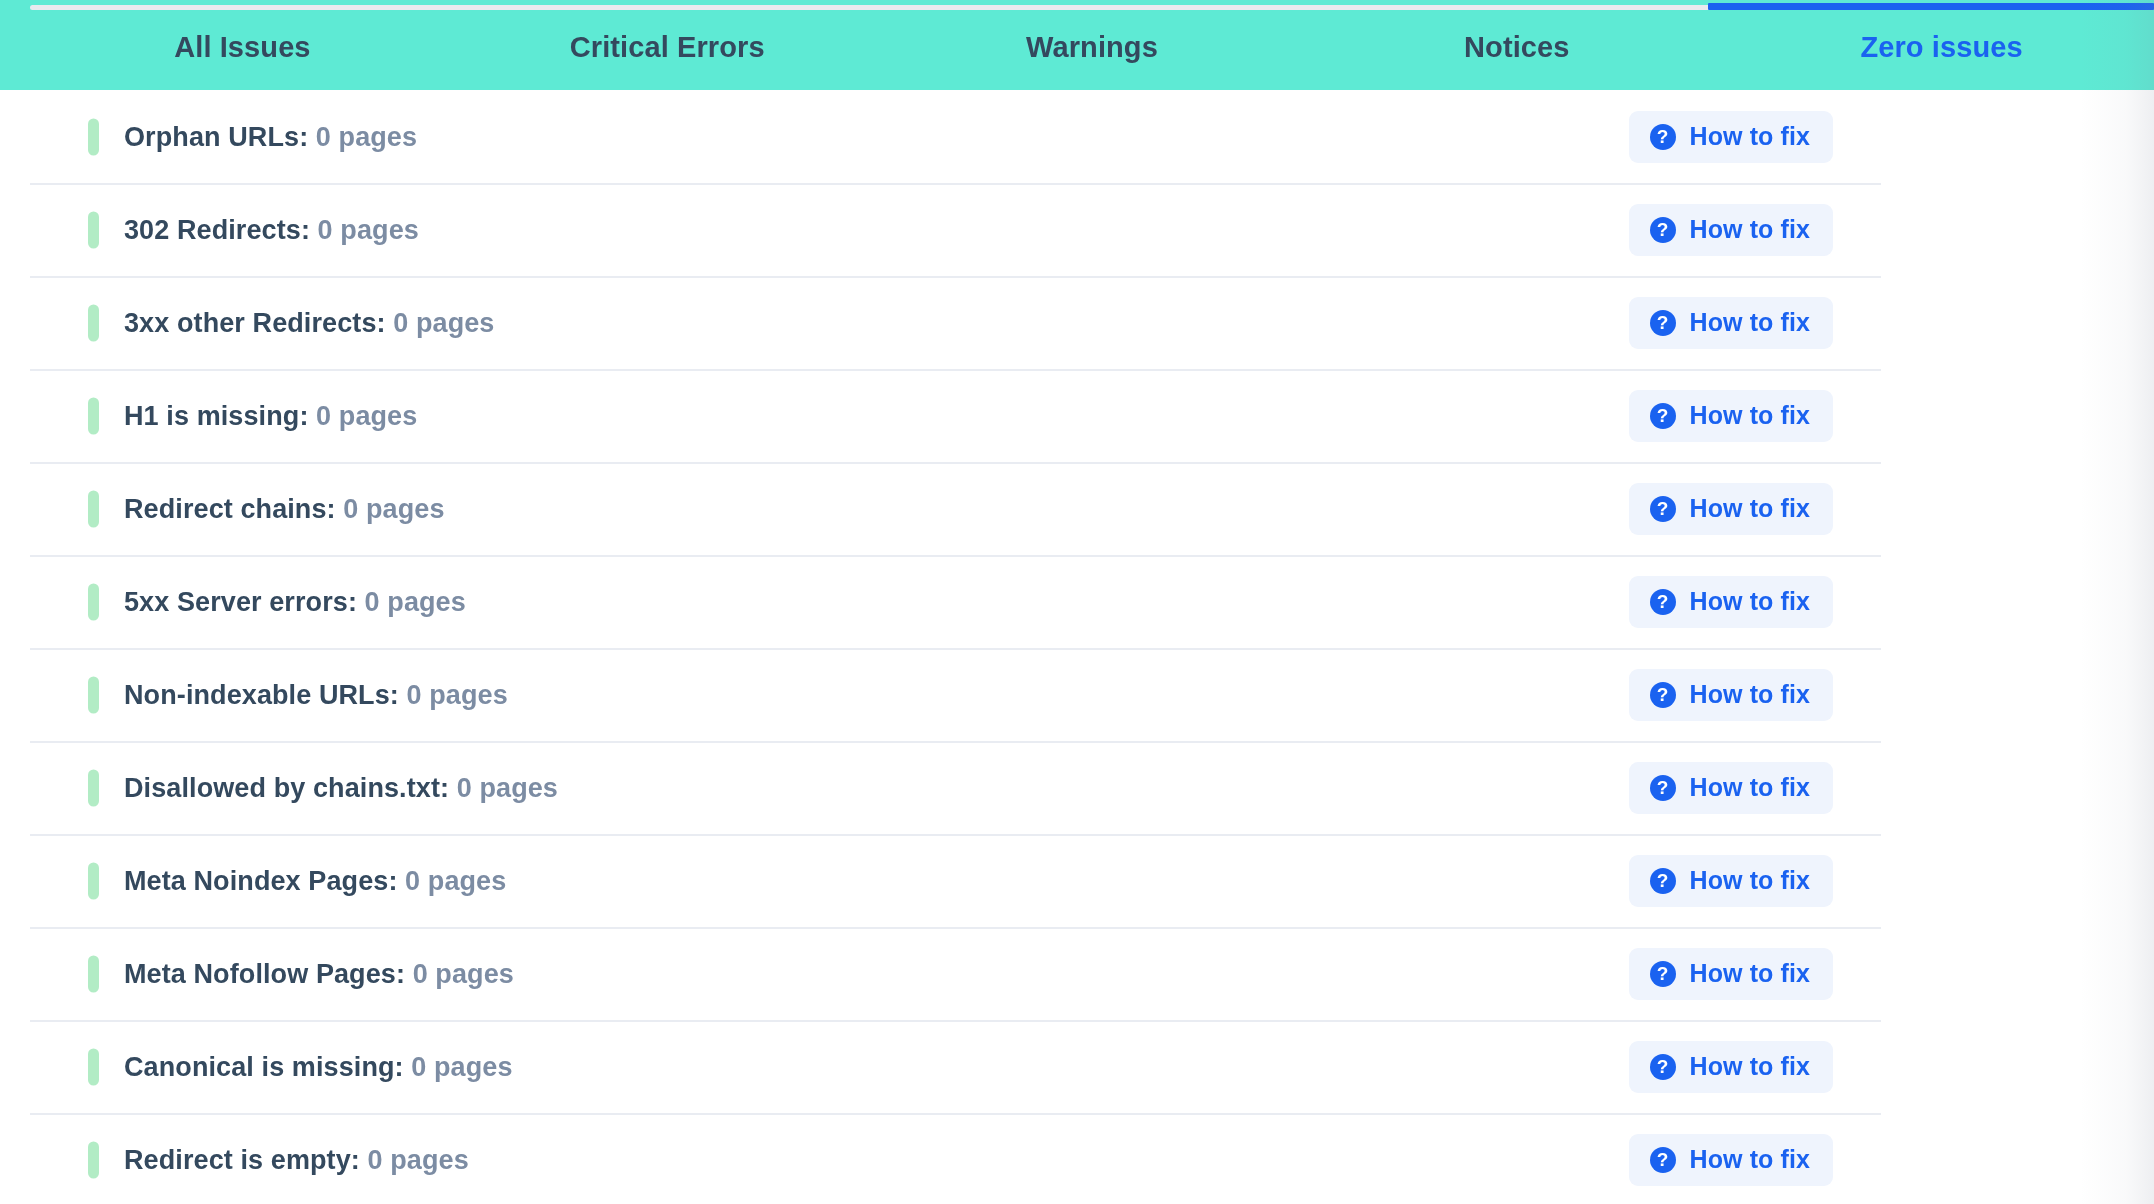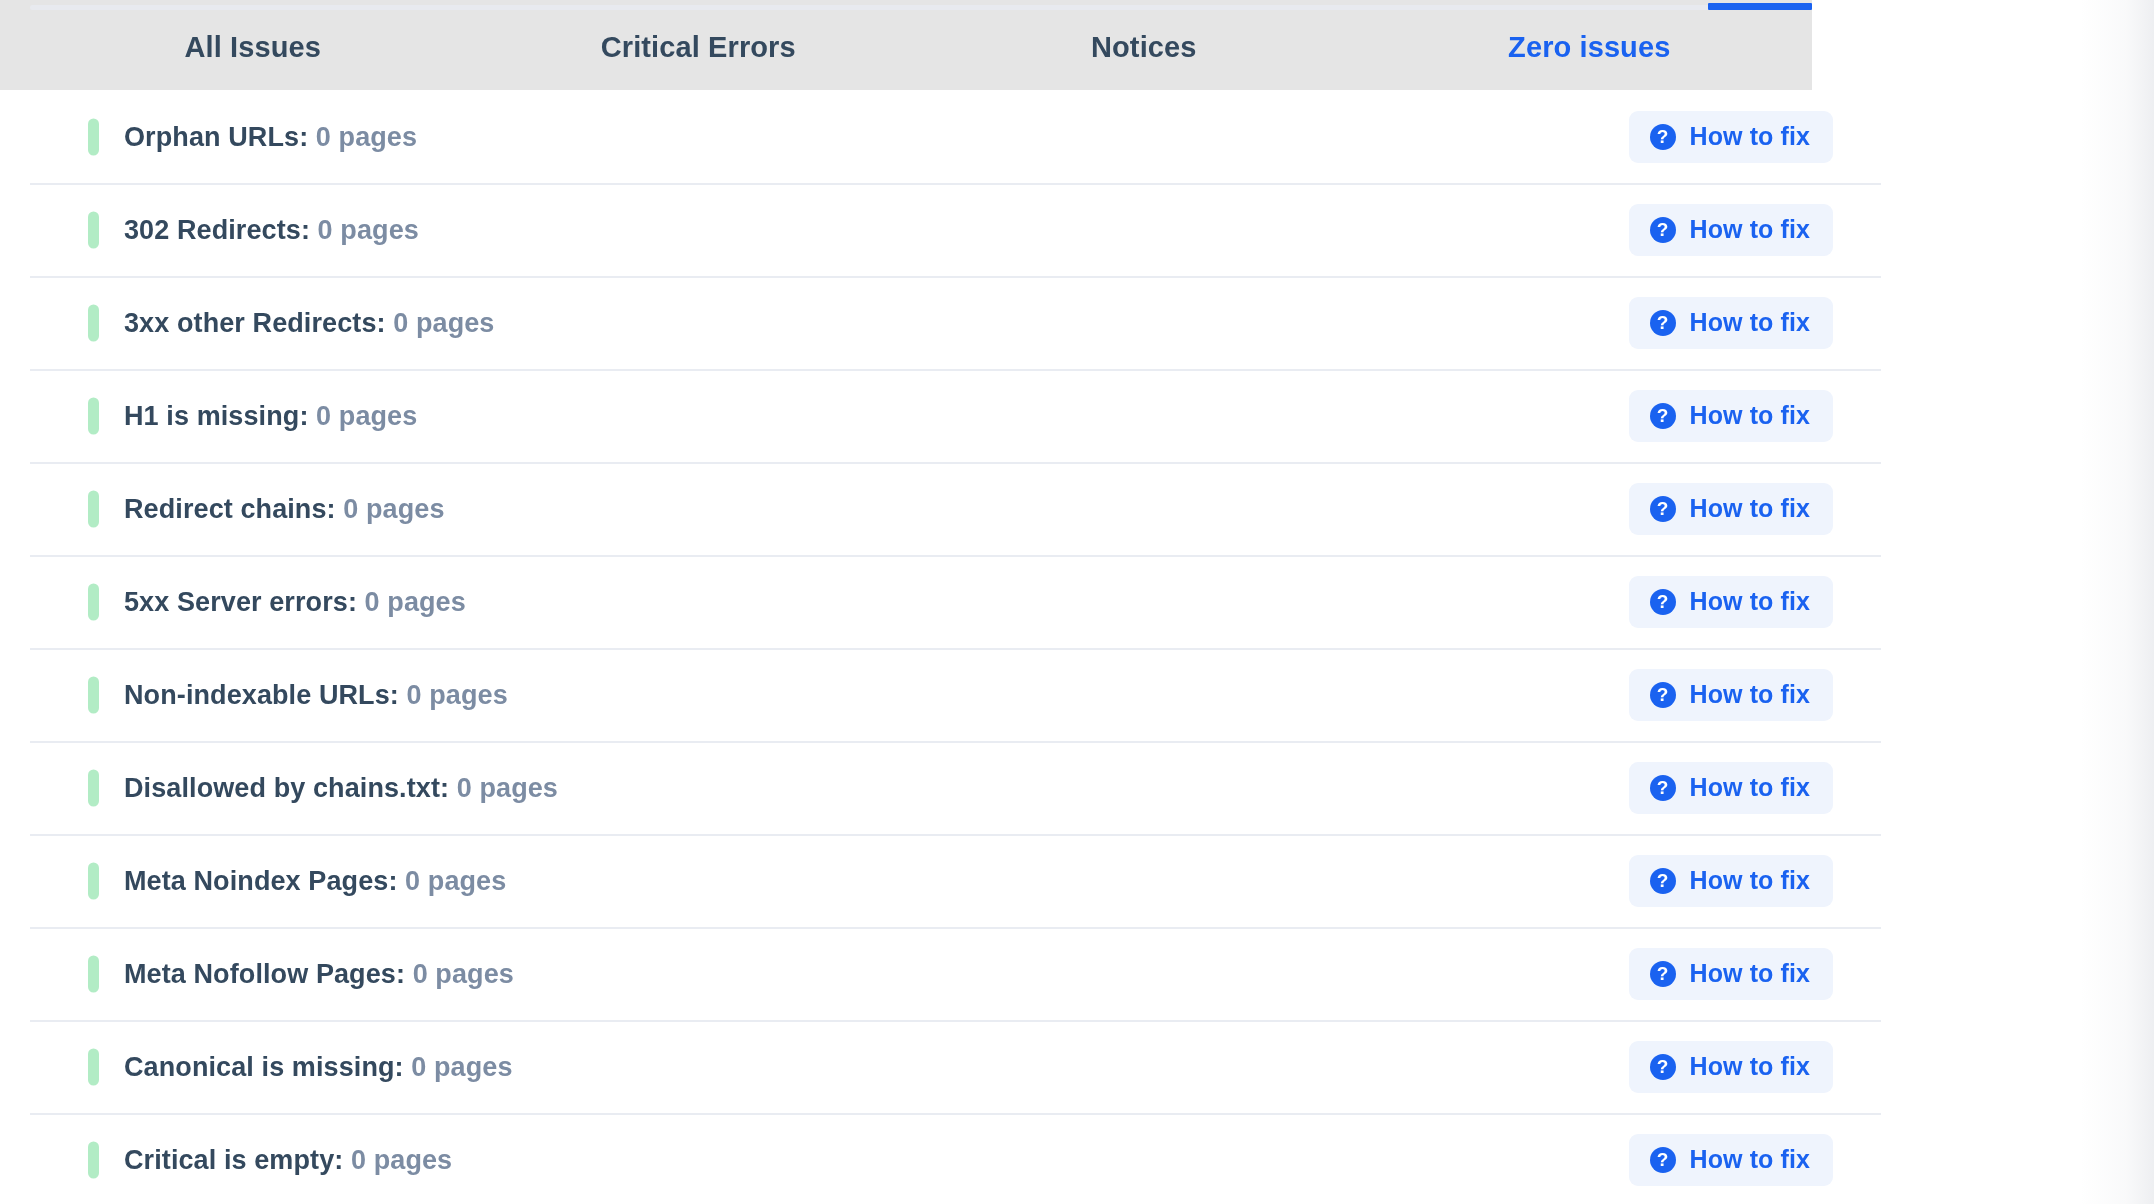--- a/index.html
+++ b/index.html
@@ -19,22 +19,22 @@
     width: 2154px;
     height: 1204px;
     background: #ffffff;
     overflow: hidden;
   }
 
   
   .tabbar {
     position: relative;
     height: 90px;
-    width: 1812px;
-    background: #e5e5e5;
+    width: 2154px;
+    background: #5eead4;
   }
 
   .tabbar-rule {
     position: absolute;
     left: 30px;
     right: 9px;
     top: 5px;
     height: 5px;
     background: #e8eaef;
     border-radius: 3px;
@@ -189,20 +189,21 @@
 <body>
 
 <div class="app">
 
   <div class="tabbar">
     <div class="tabbar-rule"></div>
     <div class="tabbar-active-rule"></div>
     <div class="tabs" id="tabs-container">
         <div class="tab">All Issues</div>
         <div class="tab">Critical Errors</div>
+        <div class="tab">Warnings</div>
         <div class="tab">Notices</div>
         <div class="tab active">Zero issues</div>
       </div>
   </div>
 
   <div class="list" id="issue-list">
       <div class="row">
         <span class="row-marker"></span>
         <div class="row-label"><span class="name">Orphan URLs</span><span class="sep">: </span><span class="count">0 pages</span></div>
         <div class="row-action"><button class="howtofix">
@@ -285,21 +286,21 @@
       <div class="row">
         <span class="row-marker"></span>
         <div class="row-label"><span class="name">Canonical is missing</span><span class="sep">: </span><span class="count">0 pages</span></div>
         <div class="row-action"><button class="howtofix">
             <span class="qmark">?</span>
             <span>How to fix</span>
           </button></div>
       </div>
       <div class="row">
         <span class="row-marker"></span>
-        <div class="row-label"><span class="name">Critical is empty</span><span class="sep">: </span><span class="count">0 pages</span></div>
+        <div class="row-label"><span class="name">Redirect is empty</span><span class="sep">: </span><span class="count">0 pages</span></div>
         <div class="row-action"><button class="howtofix">
             <span class="qmark">?</span>
             <span>How to fix</span>
           </button></div>
       </div>
     </div>
 
   <div class="edge-shade"></div>
 </div>
 

